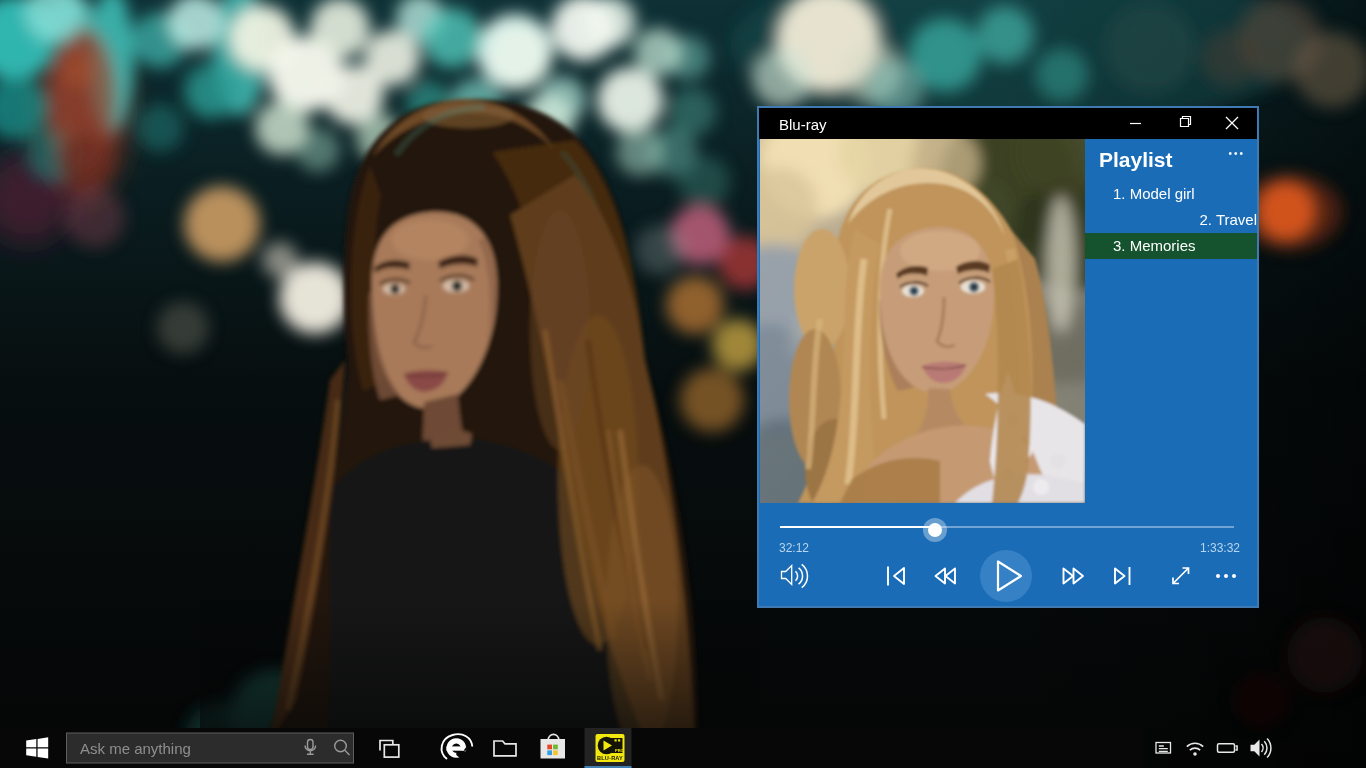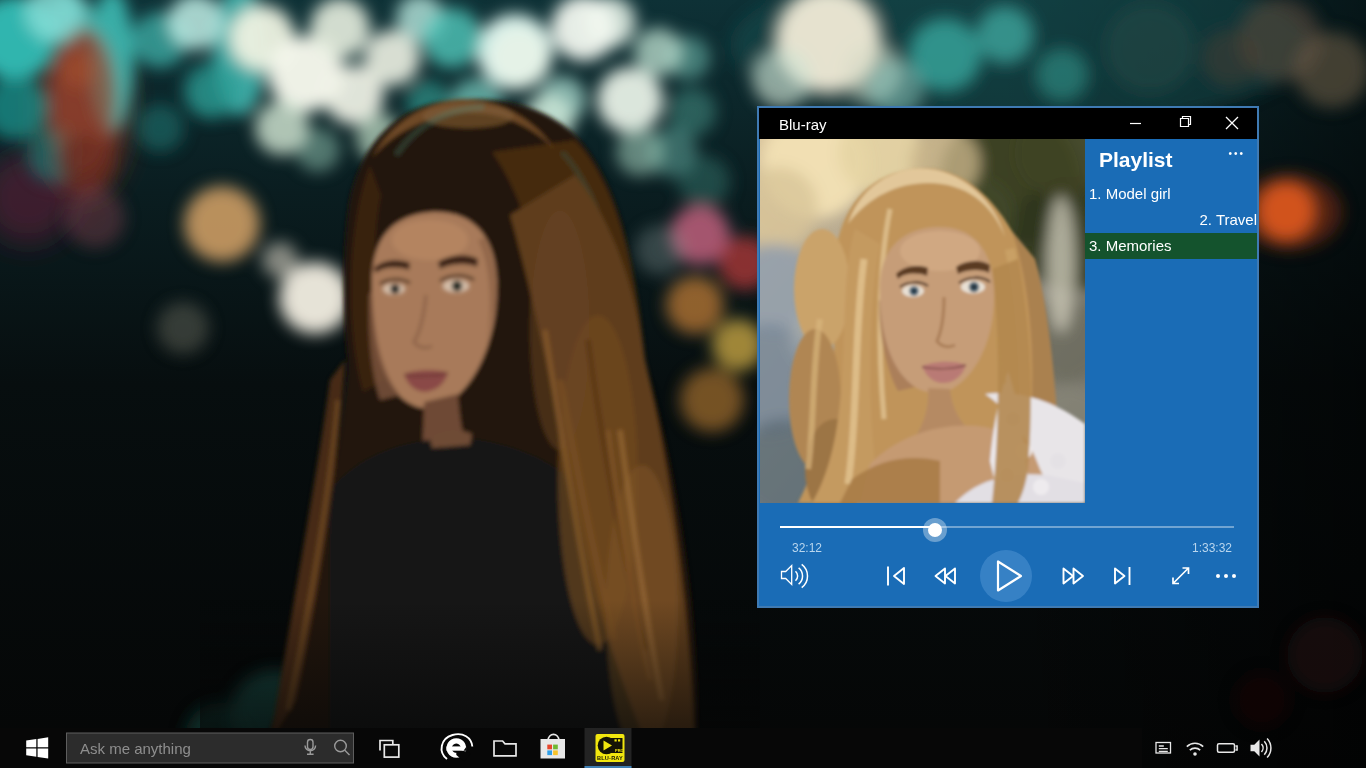--- a/index.html
+++ b/index.html
@@ -9,21 +9,21 @@
   
   #win{position:absolute;left:757px;top:106px;width:502px;height:502px;
        border:2px solid #3f7ab3;box-sizing:border-box;background:#1a6cb6;}
   #titlebar{position:absolute;left:0;top:0;width:100%;height:31px;background:#000;}
   #titlebar .t{position:absolute;left:20px;top:8px;color:#fff;font-size:15px;}
   #video{position:absolute;left:1px;top:31px;width:325px;height:364px;overflow:hidden;}
   #plist{position:absolute;left:326px;top:31px;right:0;bottom:0;}
   #plist h1{margin:0;position:absolute;left:14px;top:9px;font-size:21px;color:#ffffff;font-weight:bold;}
   #plist .dots{position:absolute;right:12px;top:9px;color:#fff;font-size:10px;letter-spacing:2px;}
   .pl-item{position:absolute;left:0;width:100%;height:26px;color:#fff;font-size:15px;line-height:26px;}
-  .pl-item span{padding-left:4px;}
+  .pl-item span{padding-left:28px;}
   .pl-sel{background:#14532d;}
   #controls{position:absolute;left:0;bottom:0;width:100%;height:103px;}
   #track{position:absolute;left:21px;top:23px;width:454px;height:2px;background:rgba(255,255,255,0.38);}
   #trackfill{position:absolute;left:0;top:0;width:155px;height:2px;background:#fff;}
   #thumbhalo{position:absolute;left:164px;top:15px;width:24px;height:24px;border-radius:50%;background:rgba(255,255,255,0.35);}
   #thumb{position:absolute;left:169px;top:20px;width:14px;height:14px;border-radius:50%;background:#fff;}
   .time{position:absolute;top:38px;font-size:12px;color:#b9d6ee;}
   #btnrow{position:absolute;left:0;top:0;width:100%;height:100%;}
 </style>
 </head>
@@ -284,22 +284,22 @@
       <div class="pl-item" style="top:42px;"><span>1. Model girl</span></div>
       <div class="pl-item" style="top:68px;text-align:right;"><span>2. Travel</span></div>
       <div class="pl-item pl-sel" style="top:94px;"><span>3. Memories</span></div>
     </div>
     <div id="controls">
       <div id="track">
           <div id="trackfill"></div>
         </div>
       <div id="thumbhalo"></div>
         <div id="thumb"></div>
-      <div class="time" style="left:33px;">32:12</div>
-      <div class="time" style="right:25px;text-align:center;">1:33:32</div>
+      <div class="time" style="left:20px;">32:12</div>
+      <div class="time" style="right:17px;text-align:center;">1:33:32</div>
       <svg id="btnrow" width="498" height="103" viewBox="0 0 498 103">
         <g stroke="#fff" fill="none" stroke-width="1.5">
           <path d="M22.5,68.5 h4.2 l6,-6 v19 l-6,-6 h-4.2 z" stroke-width="1.3"></path>
           <path d="M36.5,68.2 a6.5,6.5 0 0 1 0,9.6"></path>
           <path d="M39.6,64.8 a10.5,10.5 0 0 1 0,16.4"></path>
           <path d="M42.7,61.4 a14.5,14.5 0 0 1 0,23.2"></path>
         </g>
         <g stroke="#fff" fill="none" stroke-width="1.9">
           <line x1="129" y1="63.5" x2="129" y2="82.5"></line>
           <path d="M145,65 L135,73 L145,81 Z" stroke-linejoin="round"></path>

